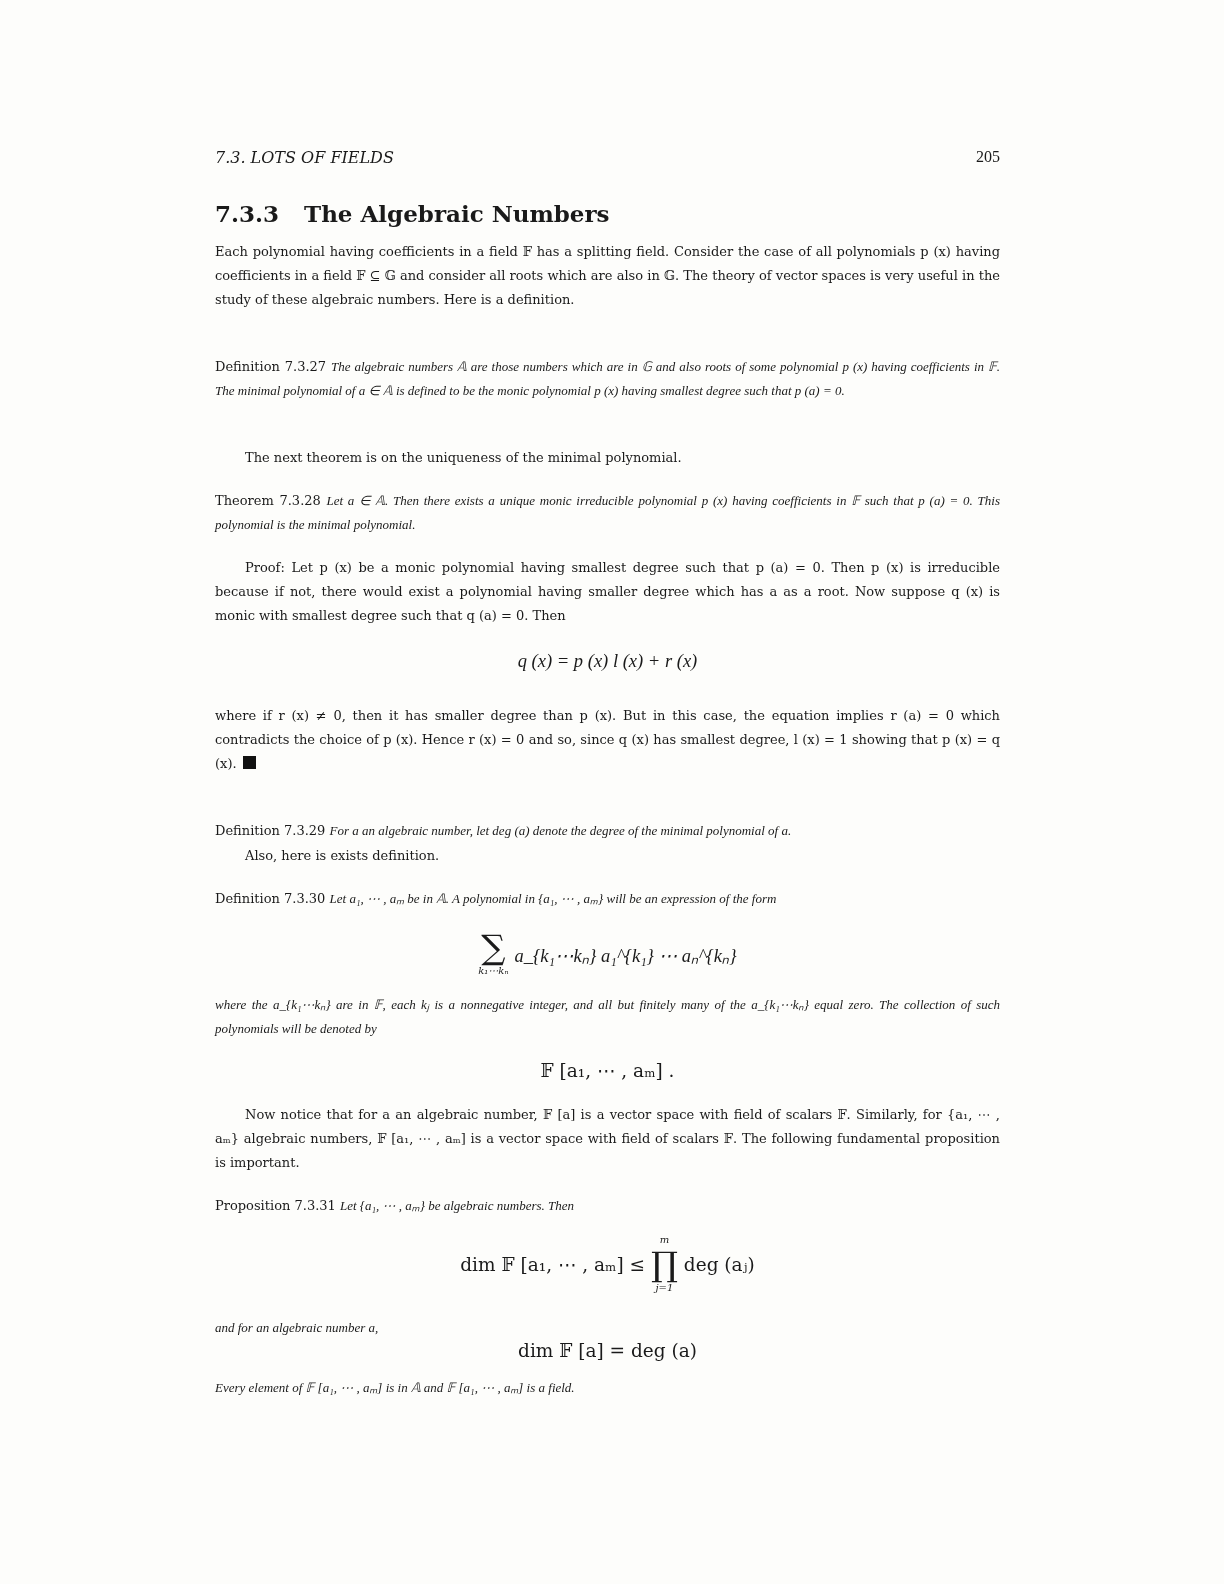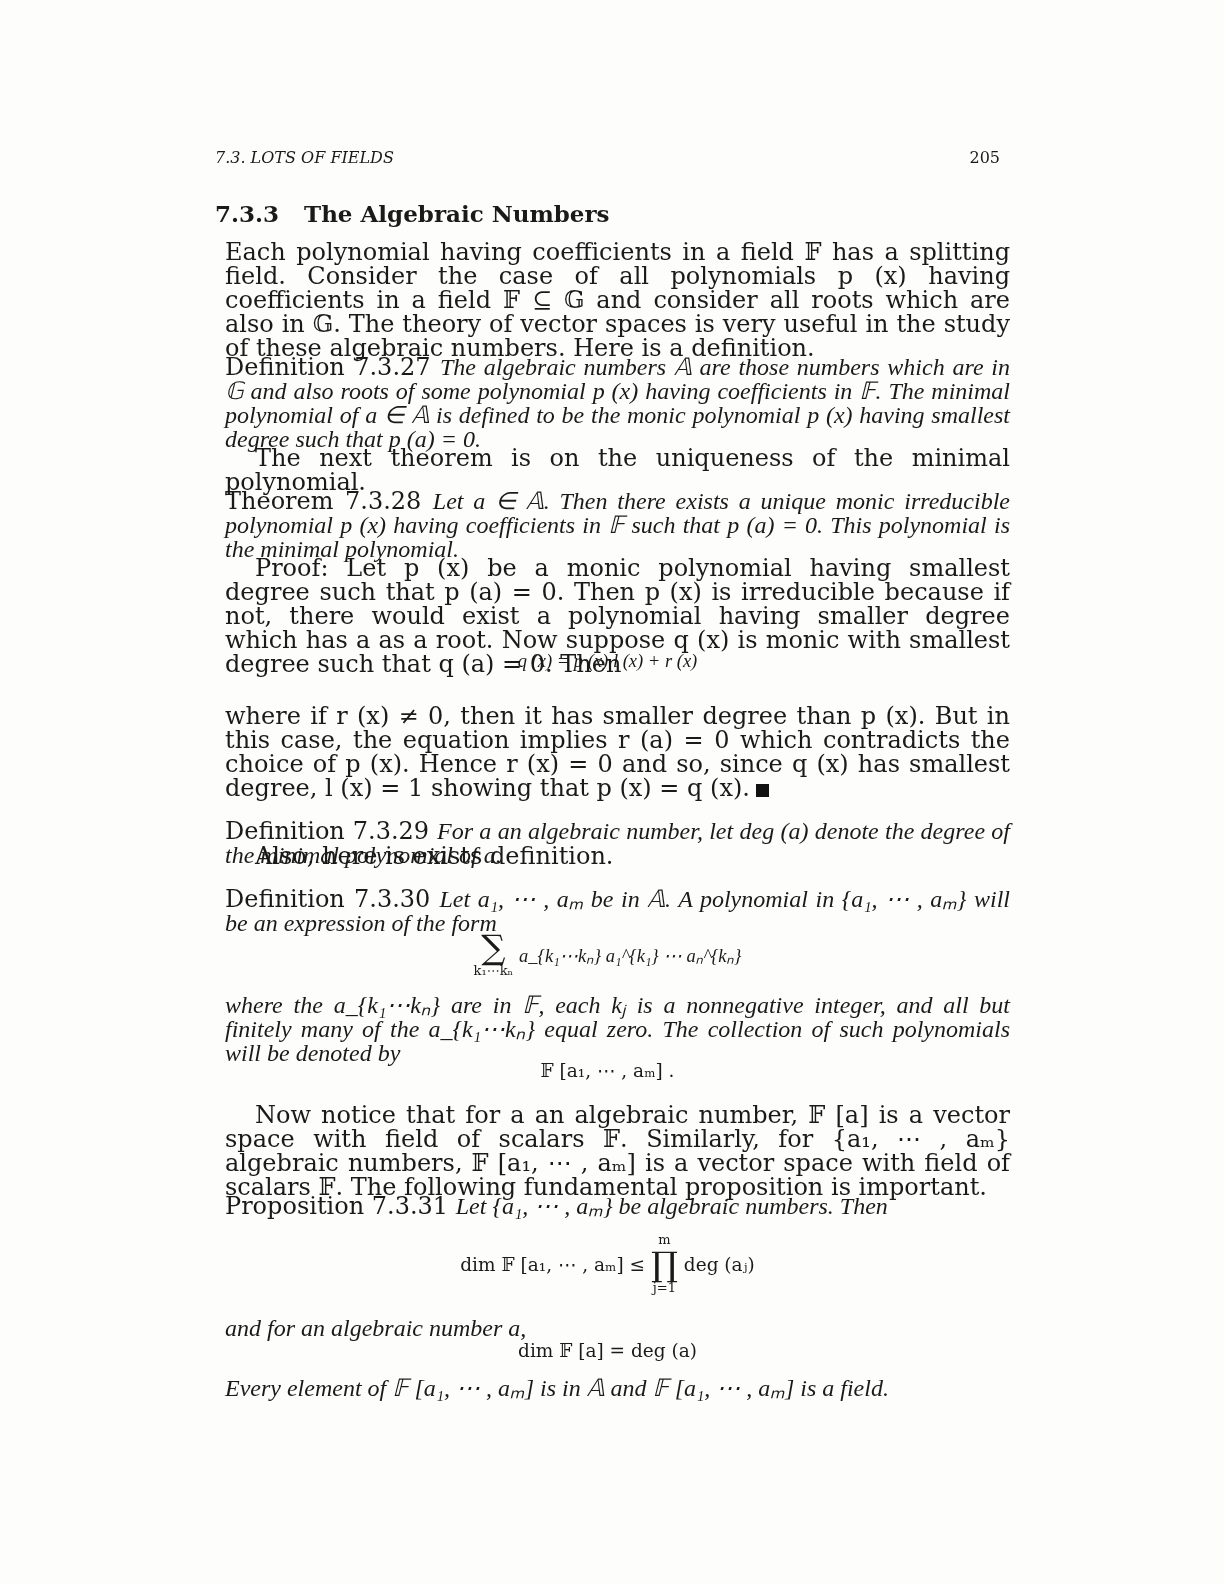--- a/index.html
+++ b/index.html
@@ -10,35 +10,35 @@
     color: #1a1a1a;
     position: relative;
     overflow: hidden;
   }
   .page { position: absolute; left: 215px; top: 0; width: 785px; }
   .running-head {
     position: absolute; top: 148px; left: 0; width: 785px;
     font-size: 16px; font-style: italic;
     display: flex; justify-content: space-between;
   }
-  .running-head .pnum { font-style: normal; }
+  .running-head .pnum { font-style: normal; font-family: Liberation Serif, serif; }
   .section-title {
     position: absolute; top: 200px; left: 0;
     font-size: 23px; font-weight: bold;
   }
   .section-title .num { margin-right: 25px; }
-  .block { position: absolute; left: 0; width: 785px; font-size: 24px; line-height: 24px; text-align: justify; margin-left: 10px; }
+  .block { position: absolute; left: 0; width: 785px; font-size: 13px; line-height: 24px; text-align: justify; }
   .indent { text-indent: 30px; }
   .it { font-style: italic; font-family: Liberation Serif, serif; }
   .bf { font-weight: normal; font-style: normal; }
   .display { position: absolute; left: 0; width: 785px; text-align: center; font-size: 18.5px; }
   .qed { display: inline-block; width: 13px; height: 13px; background: #111; vertical-align: -1px; margin-left: 6px; }
   .bigop { display: inline-block; text-align: center; vertical-align: middle; }
   .bigop .sym { font-size: 34px; line-height: 34px; display: block; }
-  .bigop .lim { font-size: 13px; display: block; line-height: 14px; }
+  .bigop .lim { font-size: 10px; font-style: italic; display: block; line-height: 14px; }
 </style>
 </head>
 <body>
 
 <div class="page">
 
   <div class="running-head">
     <span>7.3.  LOTS OF FIELDS</span>
     <span class="pnum">205</span>
   </div>

